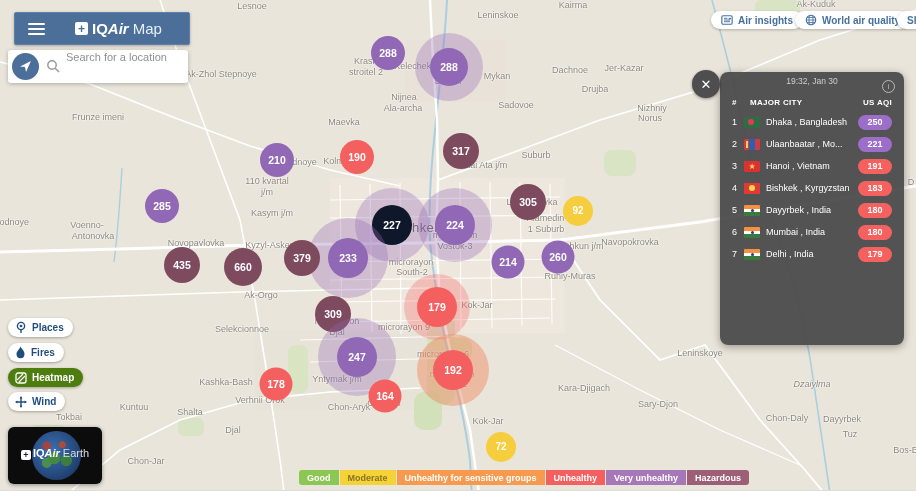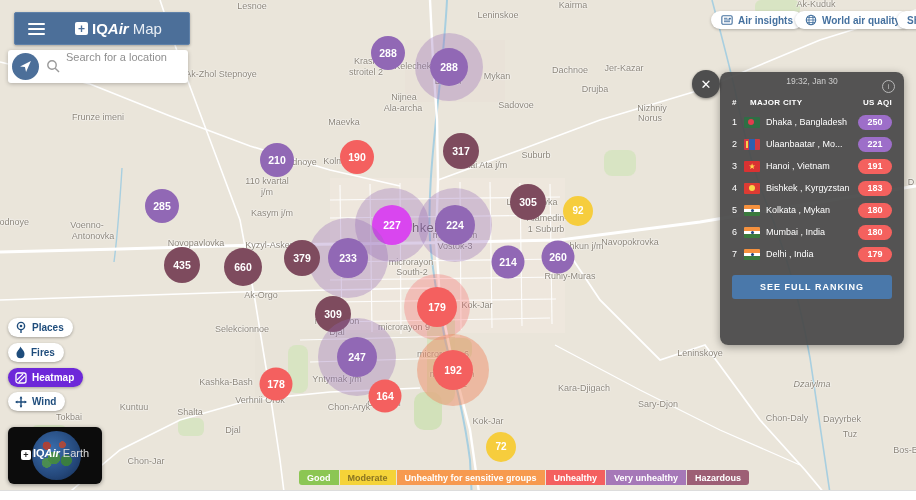--- a/index.html
+++ b/index.html
@@ -39,21 +39,21 @@
   
   .pill{position:absolute;top:11px;height:18px;background:#fff;border-radius:10px;z-index:5;
     display:flex;align-items:center;padding:0 10px;cursor:pointer;
     box-shadow:0 1px 3px rgba(0,0,0,.25);color:#45719f;font-size:10px;font-weight:bold;white-space:nowrap}
   .pill svg{margin-right:5px}
   
   .layer-pill{position:absolute;left:8px;height:19px;background:#fff;border-radius:10px;z-index:5;
     display:flex;align-items:center;padding:0 9px 0 7px;cursor:pointer;
     box-shadow:0 1px 3px rgba(0,0,0,.3);color:#1f4d7c;font-size:10px;font-weight:bold}
   .layer-pill svg{margin-right:5px}
-  .layer-pill.active{background:#6d28d9;color:#fff}
+  .layer-pill.active{background:#4d7c0f;color:#fff}
   
   #earth-widget{position:absolute;left:8px;top:427px;width:94px;height:57px;background:#0c0c0c;
     border-radius:6px;z-index:5;cursor:pointer;overflow:hidden;box-shadow:0 1px 4px rgba(0,0,0,.4)}
   #earth-globe{position:absolute;left:24px;top:4px;width:49px;height:49px;border-radius:50%;
     background:
       radial-gradient(circle at 30% 30%,rgba(190,60,40,.85) 0 8%,transparent 9%),
       radial-gradient(circle at 62% 28%,rgba(200,70,40,.8) 0 7%,transparent 8%),
       radial-gradient(circle at 45% 55%,rgba(70,140,60,.9) 0 16%,transparent 17%),
       radial-gradient(circle at 70% 60%,rgba(60,130,55,.9) 0 12%,transparent 13%),
       radial-gradient(circle at 30% 65%,rgba(80,150,70,.85) 0 10%,transparent 11%),
@@ -233,21 +233,21 @@
     </div>
   <div id="markers-layer">
       <div class="marker" style="left: 388px; top: 53px; width: 34px; height: 34px; background: rgb(145, 104, 181); font-size: 10.5px;">288</div>
       <div class="marker" style="left: 449px; top: 67px; width: 38px; height: 38px; background: rgb(145, 104, 181); font-size: 10.5px; box-shadow: rgba(145, 104, 181, 0.32) 0px 0px 0px 15px;">288</div>
       <div class="marker" style="left: 461px; top: 151px; width: 36px; height: 36px; background: rgb(126, 75, 94); font-size: 10.5px;">317</div>
       <div class="marker" style="left: 357px; top: 157px; width: 34px; height: 34px; background: rgb(244, 96, 95); font-size: 10.5px;">190</div>
       <div class="marker" style="left: 277px; top: 160px; width: 34px; height: 34px; background: rgb(145, 104, 181); font-size: 10.5px;">210</div>
       <div class="marker" style="left: 162px; top: 206px; width: 34px; height: 34px; background: rgb(145, 104, 181); font-size: 10.5px;">285</div>
       <div class="marker" style="left: 528px; top: 202px; width: 36px; height: 36px; background: rgb(126, 75, 94); font-size: 10.5px;">305</div>
       <div class="marker" style="left: 578px; top: 211px; width: 30px; height: 30px; background: rgb(246, 205, 61); font-size: 10px;">92</div>
-      <div class="marker" style="left: 392px; top: 225px; width: 40px; height: 40px; background: #d946ef; font-size: 10.5px; box-shadow: rgba(145, 104, 181, 0.32) 0px 0px 0px 17px;">227</div>
+      <div class="marker" style="left: 392px; top: 225px; width: 40px; height: 40px; background: #0f172a; font-size: 10.5px; box-shadow: rgba(145, 104, 181, 0.32) 0px 0px 0px 17px;">227</div>
       <div class="marker" style="left: 455px; top: 225px; width: 40px; height: 40px; background: rgb(145, 104, 181); font-size: 10.5px; box-shadow: rgba(145, 104, 181, 0.32) 0px 0px 0px 17px;">224</div>
       <div class="marker" style="left: 348px; top: 258px; width: 40px; height: 40px; background: rgb(145, 104, 181); font-size: 10.5px; box-shadow: rgba(145, 104, 181, 0.32) 0px 0px 0px 20px;">233</div>
       <div class="marker" style="left: 302px; top: 258px; width: 36px; height: 36px; background: rgb(126, 75, 94); font-size: 10.5px;">379</div>
       <div class="marker" style="left: 182px; top: 265px; width: 36px; height: 36px; background: rgb(126, 75, 94); font-size: 10.5px;">435</div>
       <div class="marker" style="left: 243px; top: 267px; width: 38px; height: 38px; background: rgb(126, 75, 94); font-size: 10.5px;">660</div>
       <div class="marker" style="left: 508px; top: 262px; width: 33px; height: 33px; background: rgb(145, 104, 181); font-size: 10.5px;">214</div>
       <div class="marker" style="left: 558px; top: 257px; width: 33px; height: 33px; background: rgb(145, 104, 181); font-size: 10.5px;">260</div>
       <div class="marker" style="left: 437px; top: 307px; width: 40px; height: 40px; background: rgb(244, 96, 95); font-size: 10.5px; box-shadow: rgba(244, 96, 95, 0.3) 0px 0px 0px 13px;">179</div>
       <div class="marker" style="left: 333px; top: 314px; width: 36px; height: 36px; background: rgb(126, 75, 94); font-size: 10.5px;">309</div>
       <div class="marker" style="left: 357px; top: 357px; width: 40px; height: 40px; background: rgb(145, 104, 181); font-size: 10.5px; box-shadow: rgba(145, 104, 181, 0.32) 0px 0px 0px 19px;">247</div>
@@ -371,37 +371,36 @@
       </div>
       <div class="rank-row">
         <span class="rk">4</span>
         <span class="flag flag-kyrgyzstan"></span>
         <span class="city">Bishkek , Kyrgyzstan</span>
         <span class="badge" style="background:#f4615e">183</span>
       </div>
       <div class="rank-row">
         <span class="rk">5</span>
         <span class="flag flag-india"></span>
-        <span class="city">Kolkata , Mykan</span>
+        <span class="city">Dayyrbek , India</span>
         <span class="badge" style="background:#f4615e">180</span>
       </div>
       <div class="rank-row">
         <span class="rk">6</span>
         <span class="flag flag-india"></span>
         <span class="city">Mumbai , India</span>
         <span class="badge" style="background:#f4615e">180</span>
       </div>
       <div class="rank-row">
         <span class="rk">7</span>
         <span class="flag flag-india"></span>
         <span class="city">Delhi , India</span>
         <span class="badge" style="background:#f4615e">179</span>
       </div>
     </div>
-  <div id="see-full-btn">SEE FULL RANKING</div>
 </div>
 
 <div id="legend">
     <span class="leg-item" style="background: rgb(140, 198, 83); color: rgb(255, 255, 255);">Good</span>
     <span class="leg-item" style="background: rgb(245, 211, 56); color: rgb(138, 116, 34);">Moderate</span>
     <span class="leg-item" style="background: rgb(247, 154, 79); color: rgb(255, 255, 255);">Unhealthy for sensitive groups</span>
     <span class="leg-item" style="background: rgb(244, 96, 95); color: rgb(255, 255, 255);">Unhealthy</span>
     <span class="leg-item" style="background: rgb(166, 120, 184); color: rgb(255, 255, 255);">Very unhealthy</span>
     <span class="leg-item" style="background: rgb(157, 95, 117); color: rgb(255, 255, 255);">Hazardous</span>
   </div>

